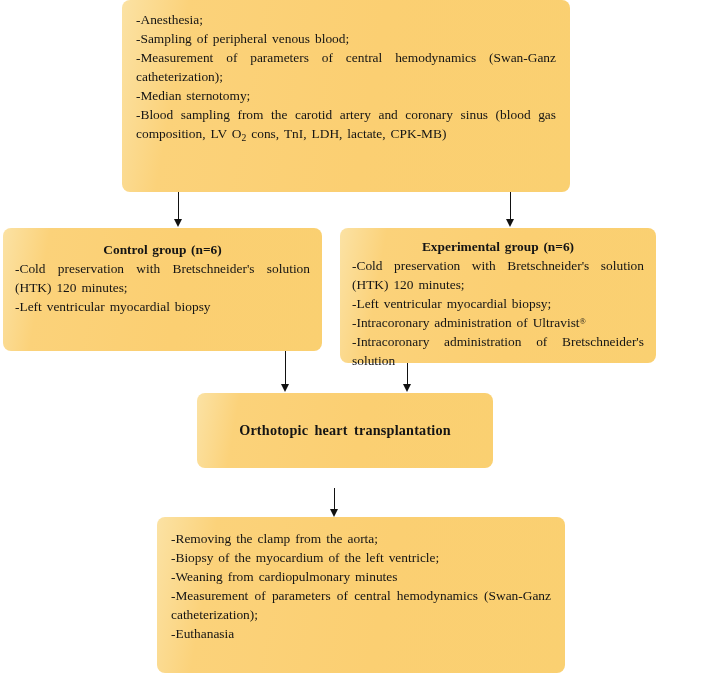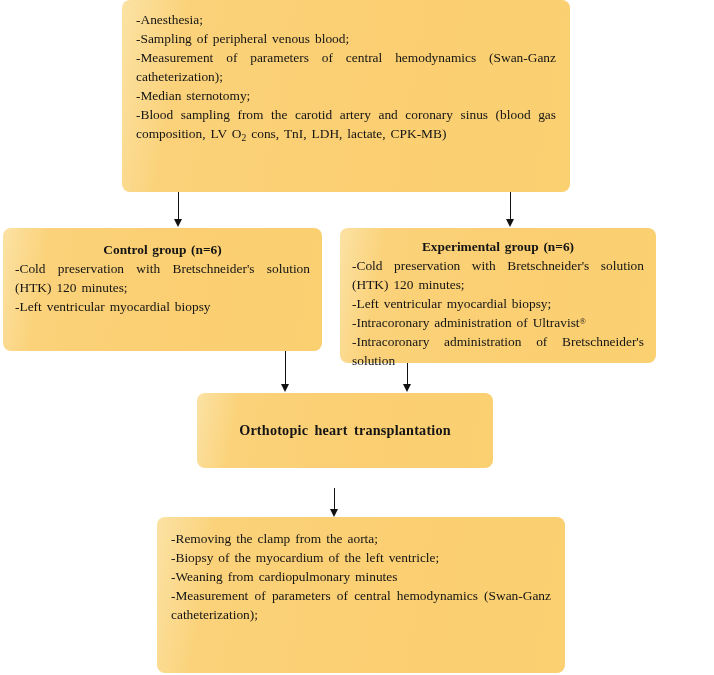--- a/index.html
+++ b/index.html
@@ -150,16 +150,17 @@
     <div class="shaft"></div>
     <div class="head"></div>
   </div>
 
   <div class="box" id="box-postop">
     <div class="inner">
       <span class="ln">-Removing the clamp from the aorta;</span>
       <span class="ln">-Biopsy of the myocardium of the left ventricle;</span>
       <span class="ln">-Weaning from cardiopulmonary minutes</span>
       <span class="ln">-Measurement of parameters of central hemodynamics (Swan-Ganz catheterization);</span>
+      <span class="ln">-Euthanasia</span>
     </div>
   </div>
 
 </div>
 
 </body></html>

